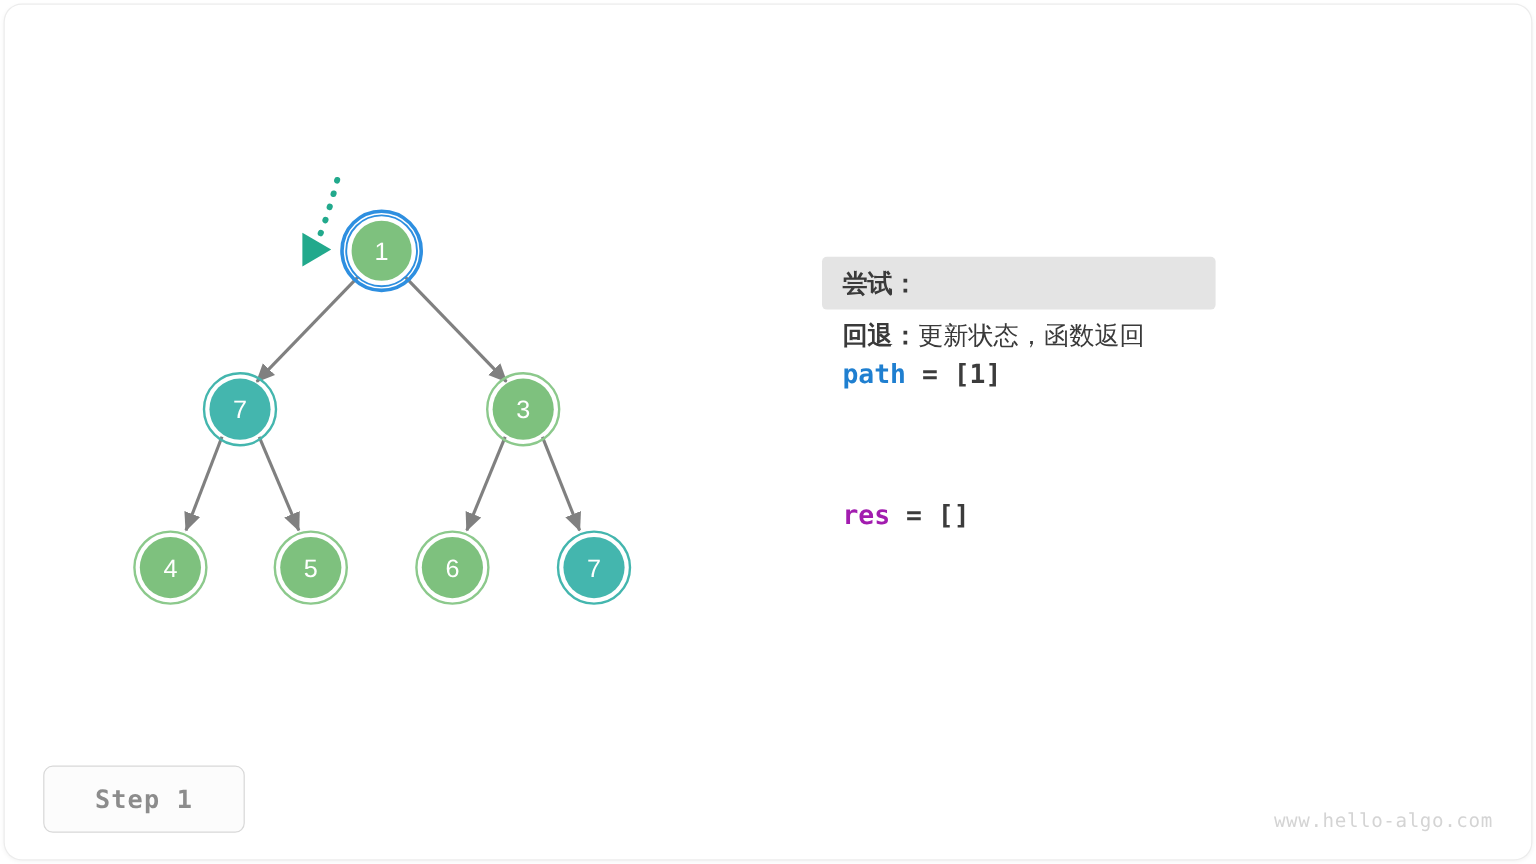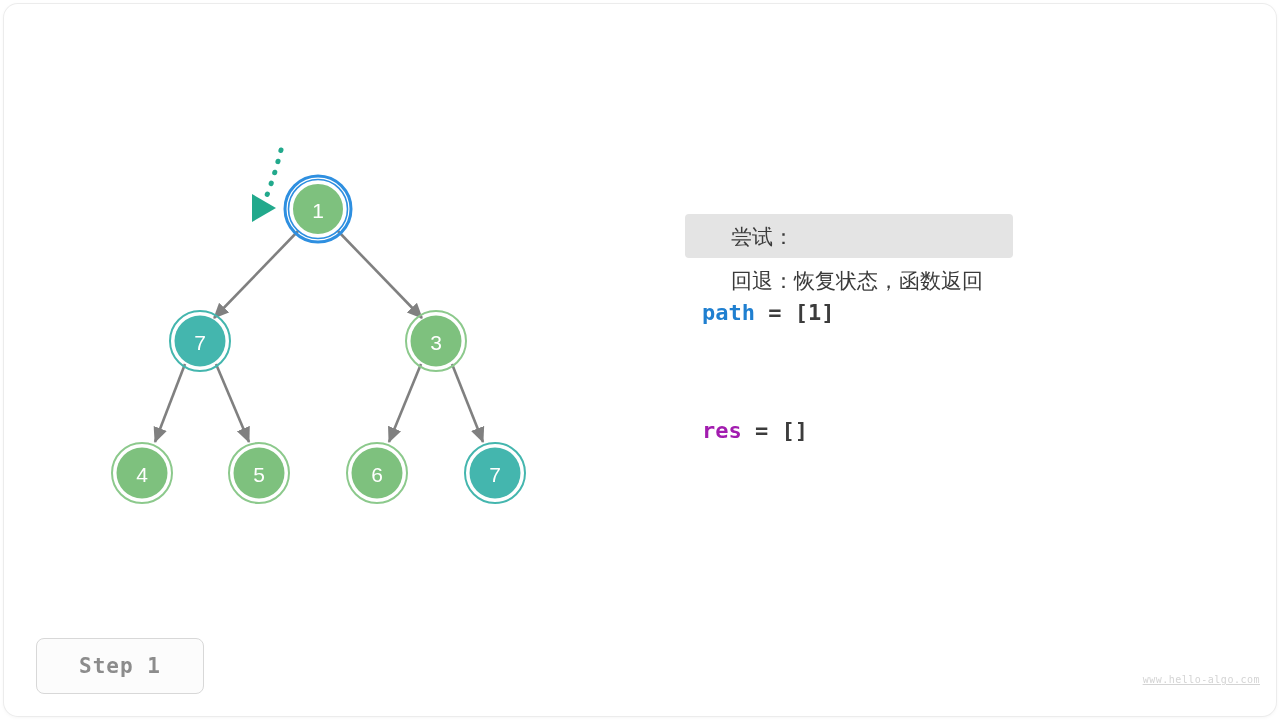--- a/index.html
+++ b/index.html
@@ -64,22 +64,21 @@
     background: #e4e4e4;
     border-radius: 4px;
     width: 328px;
     padding-left: 17px;
     box-sizing: border-box;
   }
   .info-line.plain {
     padding-left: 17px;
   }
   .info-key {
-    font-weight: normal;
-    margin-left: 29px;
+    font-weight: bold;
   }
   .info-val {
     font-weight: normal;
   }
 
   .code-line {
     font-family: "DejaVu Sans Mono", monospace;
     font-size: 22px;
     line-height: 1;
     display: flex;
@@ -114,27 +113,26 @@
     font-family: "DejaVu Sans Mono", monospace;
     font-size: 21px;
     font-weight: bold;
     color: #8c8c8c;
     letter-spacing: 1px;
   }
 
   
   #watermark {
     position: absolute;
-    right: 20px;
+    right: 36px;
     top: 674px;
     font-family: "DejaVu Sans Mono", monospace;
-    font-size: 10px;
+    font-size: 16px;
     color: #d4d4d4;
     letter-spacing: 0.5px;
-    text-decoration: underline;
   }
 </style>
 </head>
 <body>
 
 <div id="root-canvas">
 
   <div id="page-frame"></div>
 
   <svg id="tree-svg" viewBox="0 0 1280 720" xmlns="http://www.w3.org/2000/svg">
@@ -205,21 +203,21 @@
     </g>
   </svg>
 
   <div id="info-panel">
 
     <div class="info-line highlight">
       <span class="info-key">尝试：</span>
     </div>
 
     <div class="info-line plain">
-      <span class="info-key">回退：</span><span class="info-val">恢复状态，函数返回</span>
+      <span class="info-key">回退：</span><span class="info-val">更新状态，函数返回</span>
     </div>
 
     <div class="code-line">
       <span class="var-path">path</span><span class="code-rest"> = [1]</span>
     </div>
 
     <div id="spacer-gap"></div>
 
     <div class="code-line">
       <span class="var-res">res</span><span class="code-rest"> = []</span>

